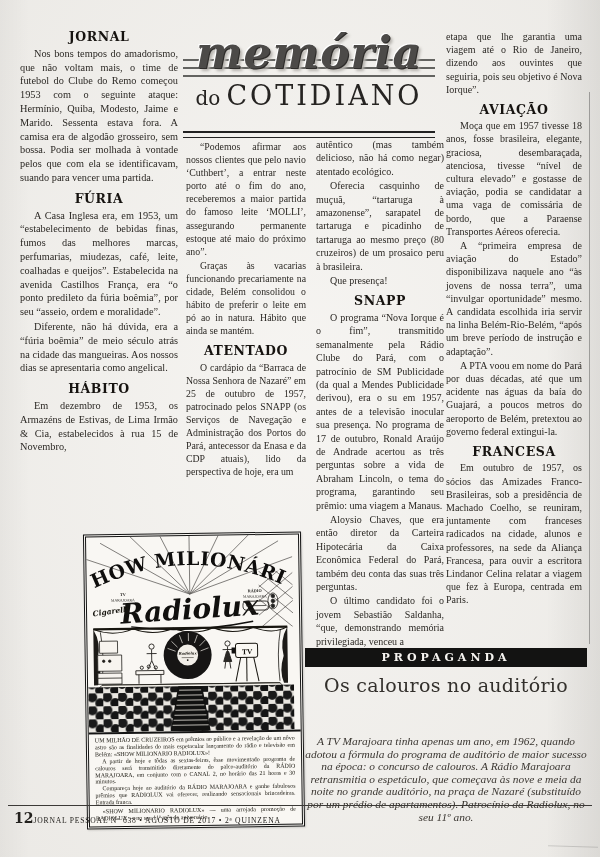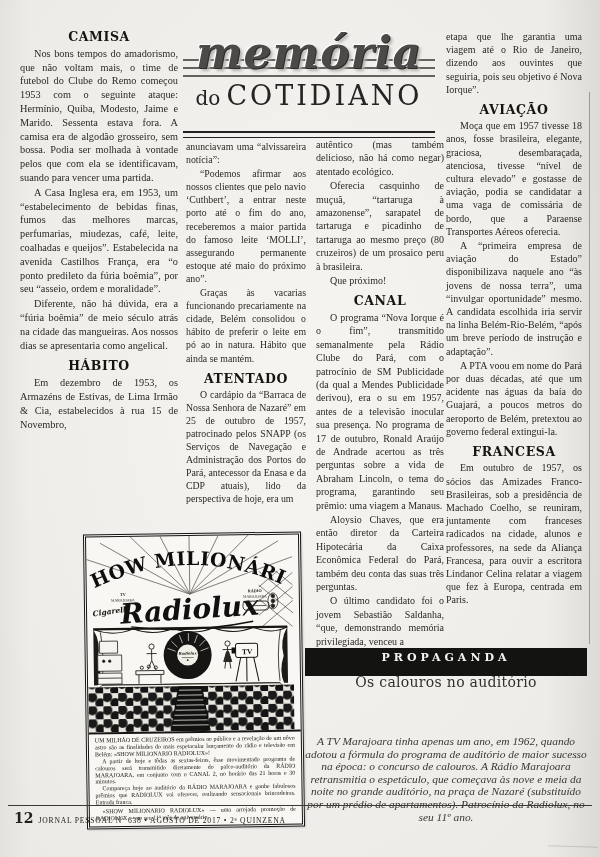--- a/index.html
+++ b/index.html
@@ -51,35 +51,35 @@
   #ad svg{display:block;}
   #ad-fineprint{
     border-top:2px solid #141414;padding:3px 6px 4px;color:#19170f;
     font-size:6px;line-height:6.9px;text-align:justify;
   }
   #ad-fineprint p{margin:0;}
   #ad-fineprint p + p{text-indent:7px;}
   #ad-fineprint p.promo{margin-top:2px;}
   
   #prop-bar{
-    position:absolute;left:305px;top:648px;width:282px;height:28px;background:#131312;
+    position:absolute;left:305px;top:648px;width:282px;height:19px;background:#131312;
     color:#f6f4f0;text-align:center;font-family:"DejaVu Serif", serif;font-weight:bold;
     font-size:11px;line-height:19px;letter-spacing:4px;
   }
   #prop-title{
     position:absolute;left:305px;top:674px;width:282px;text-align:center;
-    font-family:"DejaVu Serif", serif;font-size:14px;color:#33302c;letter-spacing:0.3px;
+    font-family:"DejaVu Serif", serif;font-size:19px;color:#33302c;letter-spacing:0.3px;
   }
   #prop-body{
     position:absolute;left:302px;top:735px;width:288px;text-align:center;
     font-style:italic;font-size:11.4px;line-height:12.6px;color:#3a3631;
   }
   
   #footer-rule{position:absolute;left:8px;top:805px;width:584px;height:1px;background:#3c3a37;}
-  #footer{position:absolute;left:14px;top:810px;display:flex;align-items:baseline;gap:5px;color:#23211e;}
+  #footer{position:absolute;left:14px;top:810px;display:flex;align-items:baseline;color:#23211e;}
   #footer .pagenum{font-family:"DejaVu Serif", serif;font-weight:bold;font-size:14px;}
   #footer .issue{font-size:7.6px;letter-spacing:0.8px;}
   
   .scan-vline{position:absolute;width:1px;background:rgba(45,45,45,0.38);}
   .scan-faint{position:absolute;background:rgba(0,0,0,0.14);}
 </style>
 </head>
 <body>
 
 <div id="page">
@@ -87,41 +87,41 @@
   <div id="masthead">
     <div class="mast-line" style="top:31px"></div>
     <div class="mast-line" style="top:39px"></div>
     <div class="mast-line" style="top:47px"></div>
     <span class="word1">memória</span>
     <span class="word2-row"><span class="prefix">do</span><span class="word2">COTIDIANO</span></span>
   </div>
   <div id="mast-rule"></div>
 
   <div class="col" id="col1">
-    <h2>CAMISA</h2>
+    <h2>JORNAL</h2>
     <p>Nos bons tempos do amadorismo, que não voltam mais, o time de futebol do Clube do Remo começou 1953 com o seguinte ataque: Hermínio, Quiba, Modesto, Jaime e Marido. Sessenta estava fora. A camisa era de algodão grosseiro, sem bossa. Podia ser molhada à vontade pelos que com ela se identificavam, suando para vencer uma partida.</p>
+    <h2>FÚRIA</h2>
     <p>A Casa Inglesa era, em 1953, um “estabelecimento de bebidas finas, fumos das melhores marcas, perfumarias, miudezas, café, leite, coalhadas e queijos”. Estabelecida na avenida Castilhos França, era “o ponto predileto da fúria boêmia”, por seu “asseio, ordem e moralidade”.</p>
     <p>Diferente, não há dúvida, era a “fúria boêmia” de meio século atrás na cidade das mangueiras. Aos nossos dias se apresentaria como angelical.</p>
     <h2>HÁBITO</h2>
     <p>Em dezembro de 1953, os Armazéns de Estivas, de Lima Irmão &amp; Cia, estabelecidos à rua 15 de Novembro,</p>
   </div>
 
   <div class="col" id="col2">
-    <p class="cont">anunciavam uma “alvissareira notícia”:</p>
     <p>“Podemos afirmar aos nossos clientes que pelo navio ‘Cuthbert’, a entrar neste porto até o fim do ano, receberemos a maior partida do famoso leite ‘MOLLI’, assegurando permanente estoque até maio do próximo ano”.</p>
     <p>Graças às vacarias funcionando precariamente na cidade, Belém consolidou o hábito de preferir o leite em pó ao in natura. Hábito que ainda se mantém.</p>
     <h2>ATENTADO</h2>
     <p>O cardápio da “Barraca de Nossa Senhora de Nazaré” em 25 de outubro de 1957, patrocinado pelos SNAPP (os Serviços de Navegação e Administração dos Portos do Pará, antecessor da Enasa e da CDP atuais), lido da perspectiva de hoje, era um</p>
   </div>
 
   <div class="col" id="col3">
     <p class="cont">autêntico (mas também delicioso, não há como negar) atentado ecológico.</p>
     <p>Oferecia casquinho de muçuã, “tartaruga à amazonense”, sarapatel de tartaruga e picadinho de tartaruga ao mesmo preço (80 cruzeiros) de um prosaico peru à brasileira.</p>
-    <p>Que próximo!</p>
-    <h2>CANAL</h2>
+    <p>Que presença!</p>
+    <h2>SNAPP</h2>
     <p>O programa “Nova Iorque é o fim”, transmitido semanalmente pela Rádio Clube do Pará, com o patrocínio de SM Publicidade (da qual a Mendes Publicidade derivou), era o su em 1957, antes de a televisão inocular sua presença. No programa de 17 de outubro, Ronald Araújo de Andrade acertou as três perguntas sobre a vida de Abraham Lincoln, o tema do programa, garantindo seu prêmio: uma viagem a Manaus.</p>
     <p>Aloysio Chaves, que era então diretor da Carteira Hipotecária da Caixa Econômica Federal do Pará, também deu conta das suas três perguntas.</p>
     <p>O último candidato foi o jovem Sebastião Saldanha, “que, demonstrando memória privilegiada, venceu a</p>
   </div>
 
   <div class="col" id="col4">
     <p class="cont">etapa que lhe garantia uma viagem até o Rio de Janeiro, dizendo aos ouvintes que seguiria, pois seu objetivo é Nova Iorque”.</p>
     <h2>AVIAÇÃO</h2>
     <p>Moça que em 1957 tivesse 18 anos, fosse brasileira, elegante, graciosa, desembaraçada, atenciosa, tivesse “nível de cultura elevado” e gostasse de aviação, podia se candidatar a uma vaga de comissária de bordo, que a Paraense Transportes Aéreos oferecia.</p>
     <p>A “primeira empresa de aviação do Estado” disponibilizava naquele ano “às jovens de nossa terra”, uma “invulgar oportunidade” mesmo. A candidata escolhida iria servir na linha Belém-Rio-Belém, “após um breve período de instrução e adaptação”.</p>

